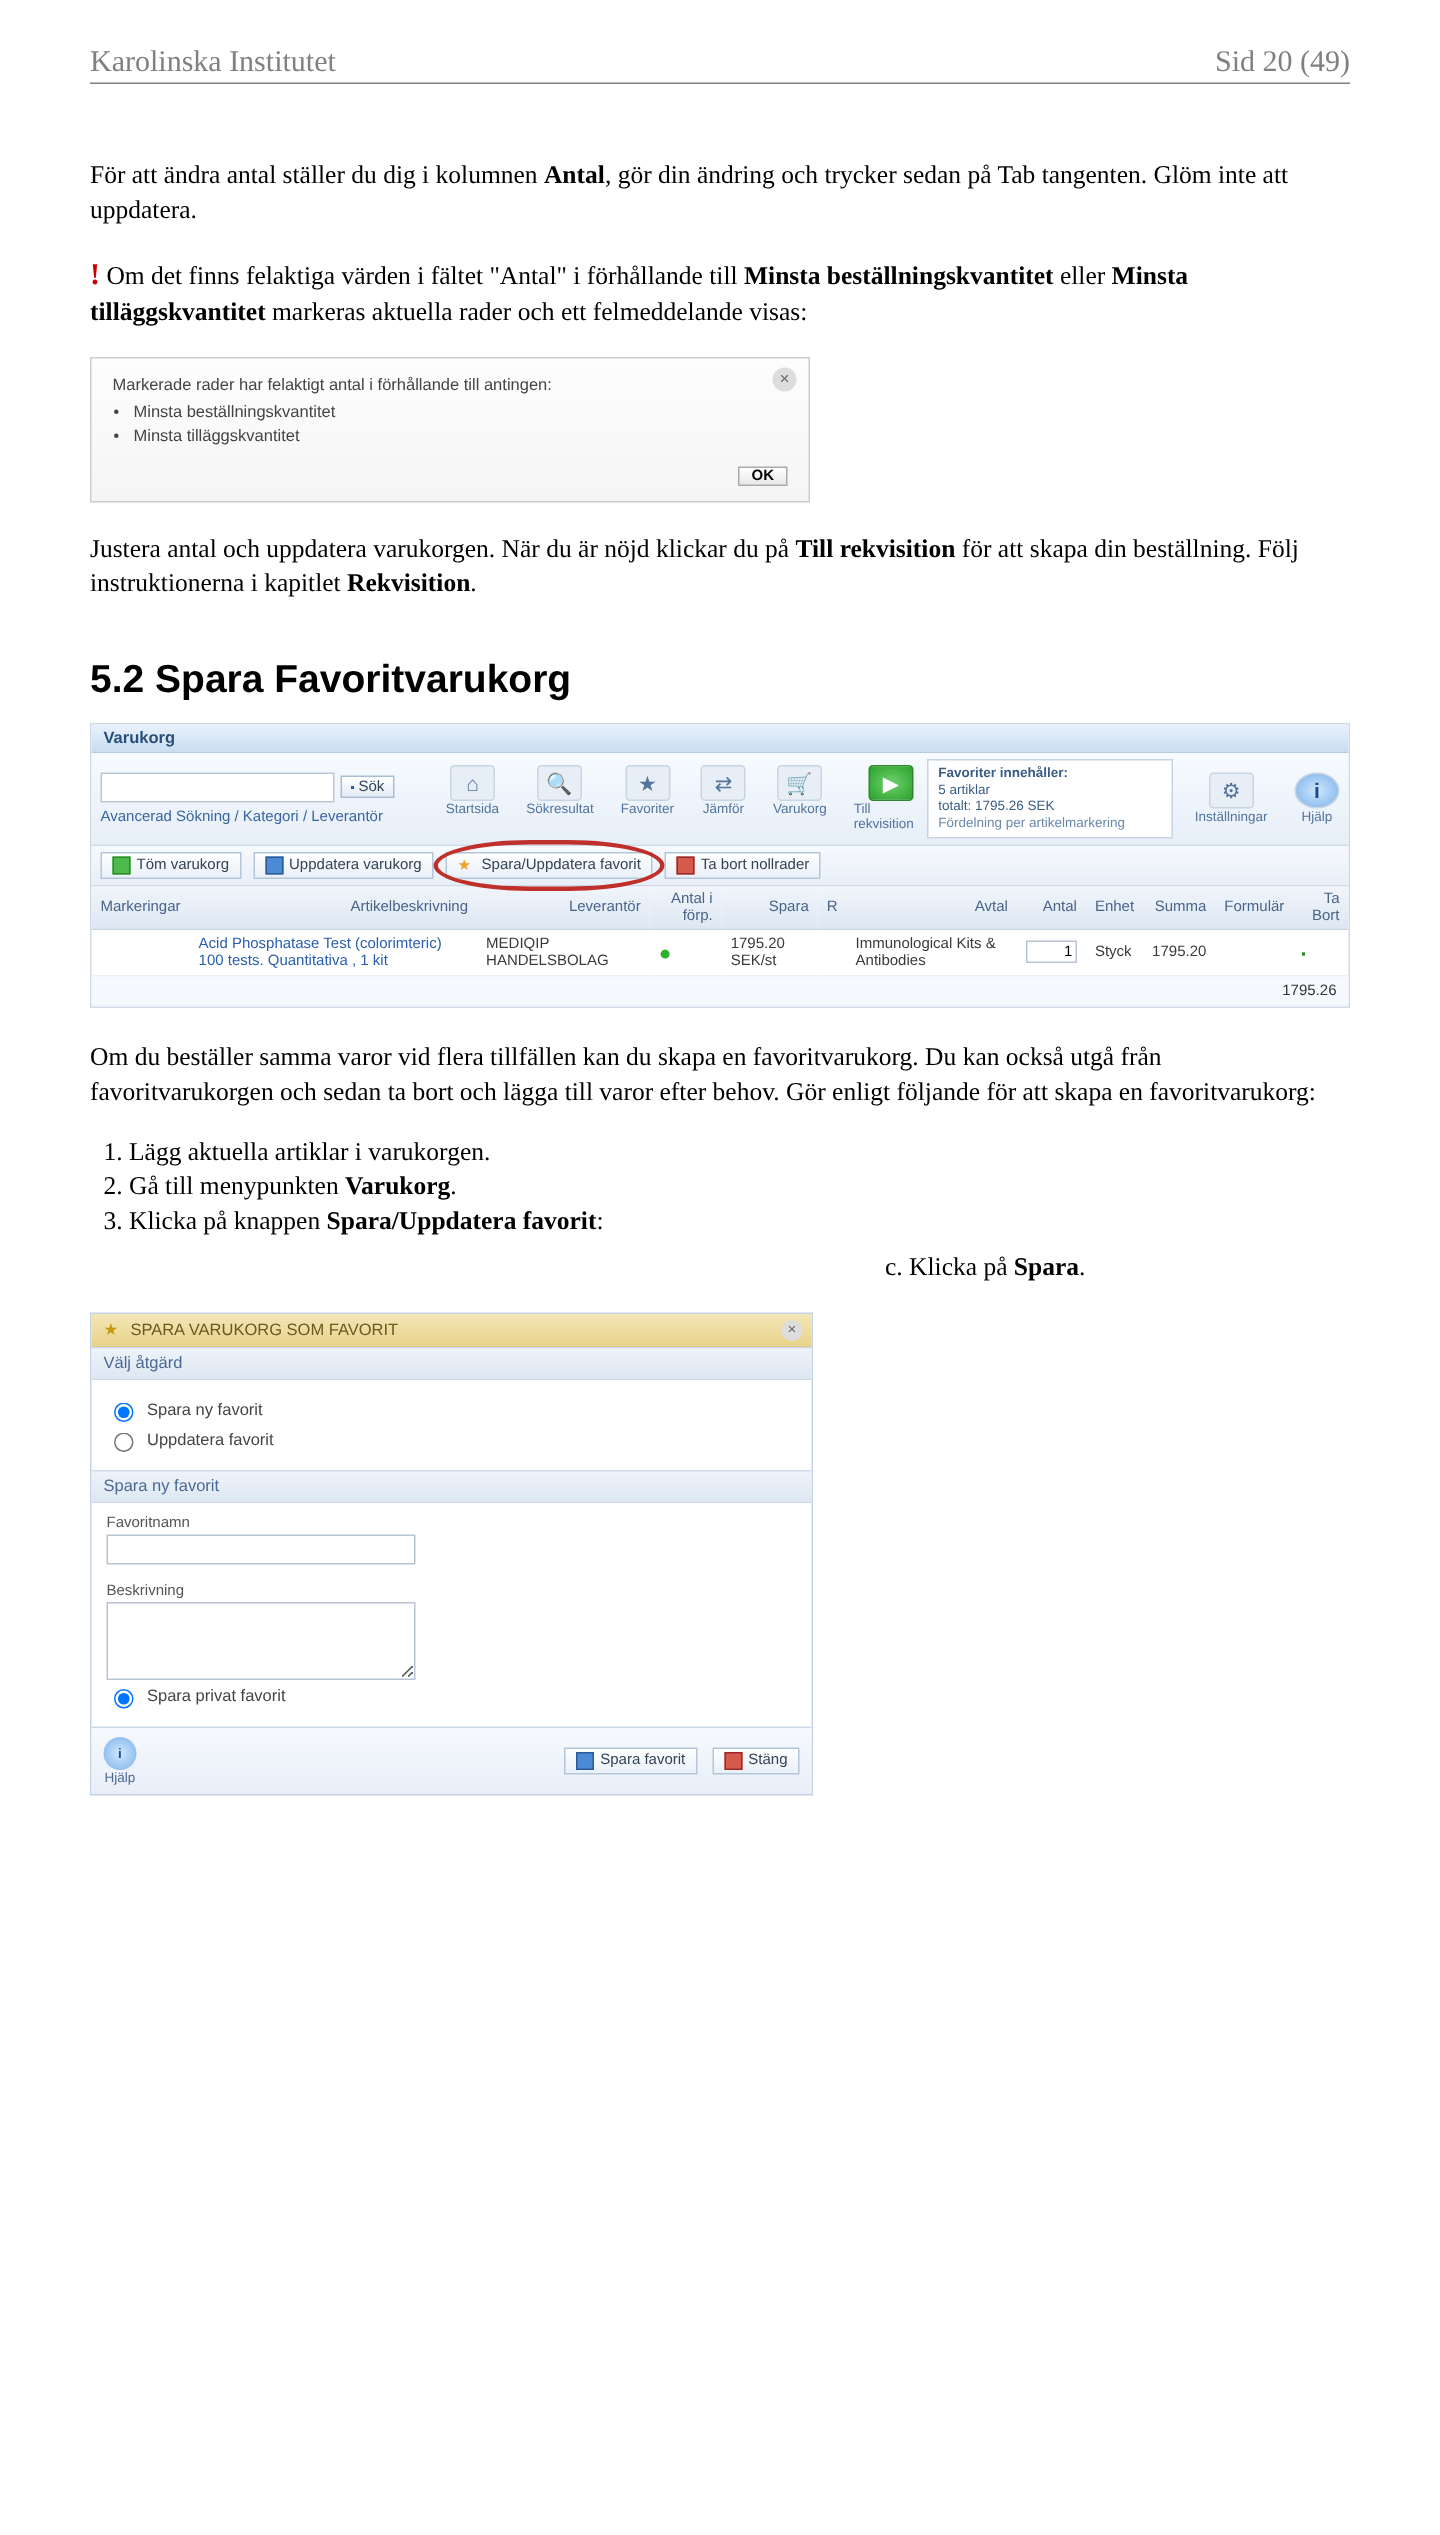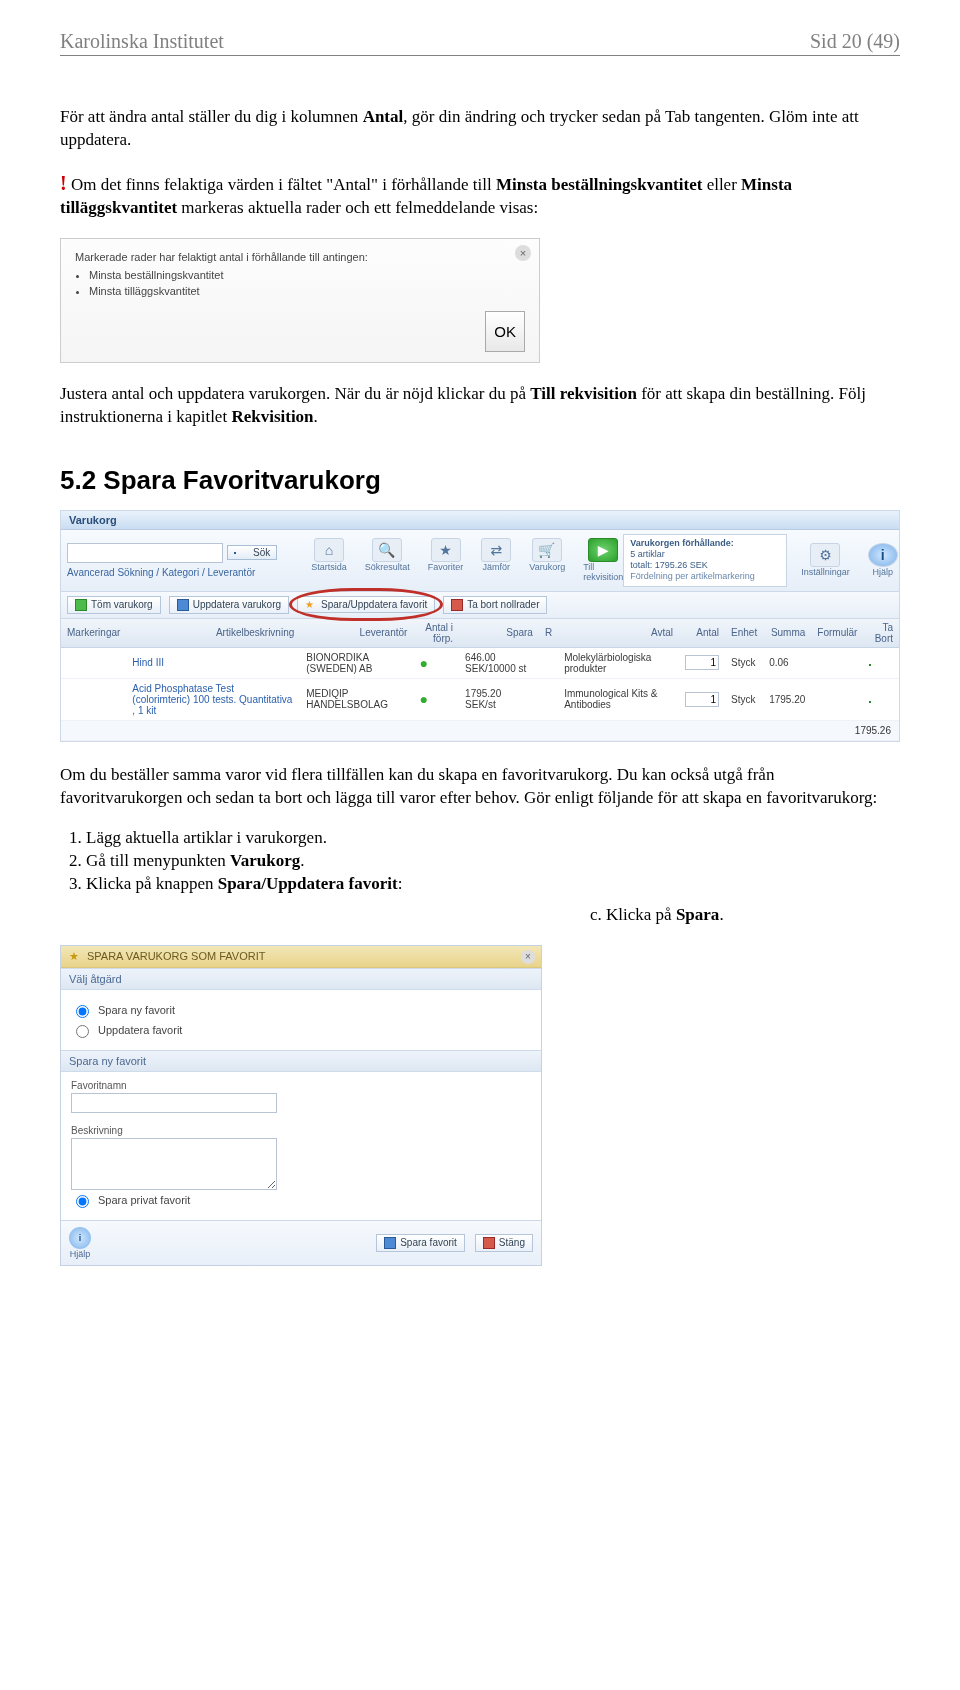--- a/index.html
+++ b/index.html
@@ -39,21 +39,21 @@
     width: 16px; height: 16px; border-radius: 50%;
     background: #ddd; color: #666;
     font-size: 11px; text-align: center; line-height: 16px;
   }
   .dialog ul { margin: 6px 0 14px 14px; padding: 0; }
   .dialog ul li { margin: 4px 0; }
   .dialog .okbtn {
     float: right;
     border: 1px solid #aaa;
     background: linear-gradient(#fff,#e8e8e8);
-    padding: 11px 8px; font-size: 15px;
+    padding: 0 8px; font-size: 10px; font-weight: bold;
   }
   .clearfix::after { content:""; display:block; clear:both; }
 
   .h2 {
     font-family: Arial, Helvetica, sans-serif;
     font-size: 26px;
     font-weight: bold;
     margin: 36px 0 14px 0;
   }
 
@@ -82,21 +82,21 @@
   .app .searchbox {
     display:flex; align-items:center; gap:4px;
     margin-right: 14px;
   }
   .app .searchbox input {
     width: 150px; height: 16px; font-size: 10px;
     border: 1px solid #b8c4d4;
   }
   .app .sokbtn {
     border:1px solid #a9bdd4; background:linear-gradient(#fff,#e3ecf6);
-    padding:1px 6px; font-size:10px; color:#345; display:inline-flex; gap:17px; align-items:center;
+    padding:1px 6px; font-size:10px; color:#345; display:inline-flex; gap:3px; align-items:center;
   }
   .app .crumbs { color:#3a66a0; font-size:10px; margin-top:4px; }
   .app .crumbs span+span::before { content:" / "; color:#3a66a0; }
 
   .app .navicons { display:flex; gap:18px; align-items:flex-start; margin-left:20px; }
   .app .navicon { display:flex; flex-direction:column; align-items:center; color:#53749b; font-size:9px; }
   .app .navicon .ic {
     width:28px; height:22px; border-radius:3px;
     background:#e8eef6; border:1px solid #c7d4e4;
     display:flex; align-items:center; justify-content:center;
@@ -268,21 +268,21 @@
           <div class="ic">🛒</div>
           <span>Varukorg</span>
         </div>
       <div class="navicon green">
           <div class="ic">▶</div>
           <span>Till rekvisition</span>
         </div>
     </div>
 
     <div class="infobox">
-      <b>Varukorgen förhållande:</b><br>
+      <b>Favoriter innehåller:</b><br>
       <span>5 artiklar</span><br>
       <span>totalt: 1795.26 SEK</span><br>
       <span style="color:#6a88ad">Fördelning per artikelmarkering</span>
     </div>
 
     <div class="righticons">
       <div class="navicon">
           <div class="ic">⚙</div>
           <span>Inställningar</span>
         </div>
@@ -326,34 +326,20 @@
       <th>Antal</th>
       <th>Enhet</th>
       <th>Summa</th>
       <th>Formulär</th>
       <th>Ta Bort</th>
     </tr>
       </thead>
     <tbody>
       <tr>
         <td></td>
-        <td class="link">Hind III</td>
-        <td>BIONORDIKA (SWEDEN) AB</td>
-        <td><span class="dot">●</span></td>
-        <td>646.00 SEK/10000 st</td>
-        <td></td>
-        <td>Molekylärbiologiska produkter</td>
-        <td><input class="qty" value="1" style=""></td>
-        <td>Styck</td>
-        <td>0.06</td>
-        <td></td>
-        <td><span class="sq green" style="display:inline-block"></span></td>
-      </tr>
-      <tr>
-        <td></td>
         <td class="link">Acid Phosphatase Test (colorimteric) 100 tests. Quantitativa , 1 kit</td>
         <td>MEDIQIP HANDELSBOLAG</td>
         <td><span class="dot">●</span></td>
         <td>1795.20 SEK/st</td>
         <td></td>
         <td>Immunological Kits &amp; Antibodies</td>
         <td><input class="qty" value="1" style=""></td>
         <td>Styck</td>
         <td>1795.20</td>
         <td></td>

